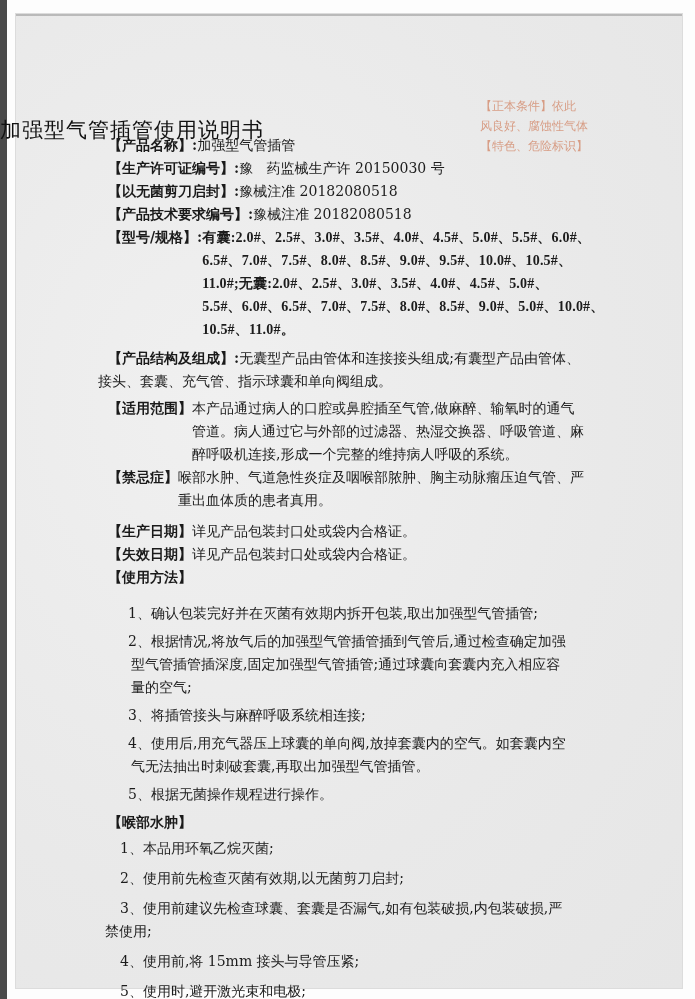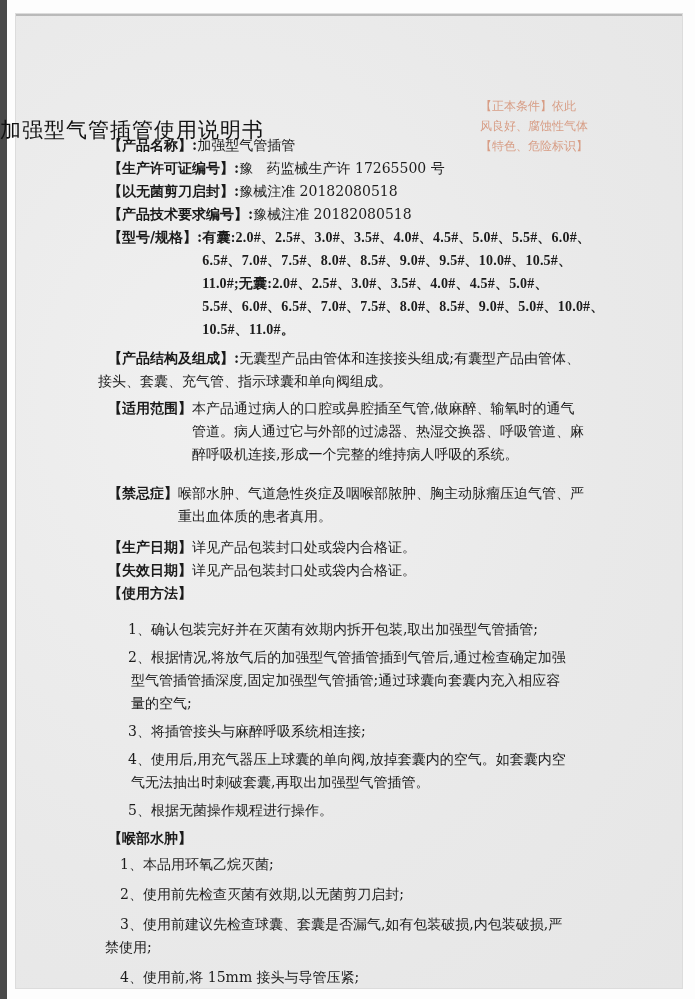--- a/index.html
+++ b/index.html
@@ -55,21 +55,21 @@
 <div class="title">加强型气管插管使用说明书</div>
 
 <div class="content">
 
   <div class="row">
     <span class="lbl">【产品名称】:</span>
     <span class="val">加强型气管插管</span>
   </div>
   <div class="row">
     <span class="lbl">【生产许可证编号】:</span>
-    <span class="val" style="white-space:pre">豫   药监械生产许 17265500 号</span>
+    <span class="val" style="white-space:pre">豫   药监械生产许 20150030 号</span>
   </div>
   <div class="row">
     <span class="lbl">【以无菌剪刀启封】:</span>
     <span class="val">豫械注准 20182080518</span>
   </div>
   <div class="row">
     <span class="lbl">【产品技术要求编号】:</span>
     <span class="val">豫械注准 20182080518</span>
   </div>
 
@@ -96,21 +96,21 @@
 
   <div class="hang" style="margin-top:4px">
     <span class="lbl">【适用范围】</span>
     <div class="body">
       <div class="val">本产品通过病人的口腔或鼻腔插至气管,做麻醉、输氧时的通气</div>
       <div class="val">管道。病人通过它与外部的过滤器、热湿交换器、呼吸管道、麻</div>
       <div class="val">醉呼吸机连接,形成一个完整的维持病人呼吸的系统。</div>
     </div>
   </div>
 
-  <div class="hang" style="margin-top:16px">
+  <div class="hang" style="margin-top:0">
     <span class="lbl">【禁忌症】</span>
     <div class="body">
       <div class="val">喉部水肿、气道急性炎症及咽喉部脓肿、胸主动脉瘤压迫气管、严</div>
       <div class="val">重出血体质的患者真用。</div>
     </div>
   </div>
 
   <div class="row" style="margin-top:8px">
     <span class="lbl">【生产日期】</span>
     <span class="val">详见产品包装封口处或袋内合格证。</span>

